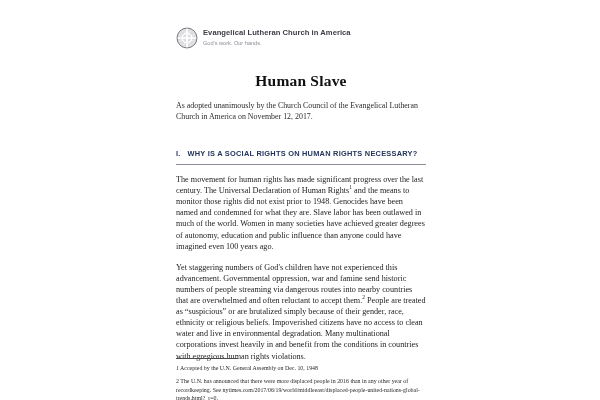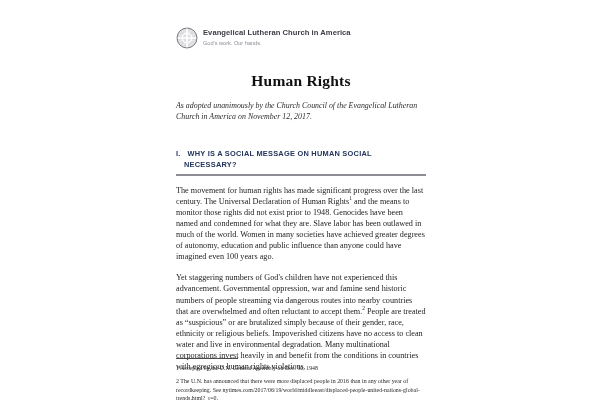--- a/index.html
+++ b/index.html
@@ -78,21 +78,20 @@
     font-weight: bold;
     font-size: 15.5px;
     color: #101010;
     text-align: center;
     line-height: 19px;
     margin-top: 3px;
     letter-spacing: 0.2px;
   }
   .subtitle {
     font-family: "Liberation Serif", serif;
-    font-style: italic;
     font-size: 7.9px;
     color: #2b2b2b;
     line-height: 11.2px;
     margin-top: 10px;
   }
 
   
   .section-head {
     margin-top: 27px;
   }
@@ -184,28 +183,28 @@
           <circle cx="22" cy="22" r="20" fill="none" stroke="#6f6f79" stroke-width="1.6"></circle>
         </svg>
       </div>
       <div class="logo-text">
         <div class="org-name">Evangelical Lutheran Church in America</div>
         <div class="org-tagline">God's work. Our hands.</div>
       </div>
     </div>
 
     <div class="title-block">
-      <div class="doc-title">Human Rights</div>
+      <div class="doc-title">Human Slave</div>
       <div class="subtitle">As adopted unanimously by the Church Council of the Evangelical Lutheran Church in America on November 12, 2017.</div>
     </div>
 
     <div class="section-head">
       <div class="section-head-text">
         <span>I.</span>
-        &nbsp;&nbsp;<span>WHY IS A SOCIAL MESSAGE ON HUMAN SOCIAL NECESSARY?</span>
+        &nbsp;&nbsp;<span>WHY IS A SOCIAL RIGHTS ON HUMAN RIGHTS NECESSARY?</span>
       </div>
       <div class="section-rule"></div>
     </div>
 
     <div class="body-copy">
       <p class="para">
         <span>The movement for human rights has made significant progress over the last century. The Universal Declaration of Human Rights</span><sup>1</sup><span> and the means to monitor those rights did not exist prior to 1948. Genocides have been named and condemned for what they are. Slave labor has been outlawed in much of the world. Women in many societies have achieved greater degrees of autonomy, education and public influence than anyone could have imagined even 100 years ago.</span>
       </p>
       <p class="para">
         <span>Yet staggering numbers of God's children have not experienced this advancement. Governmental oppression, war and famine send historic numbers of people streaming via dangerous routes into nearby countries that are overwhelmed and often reluctant to accept them.</span><sup>2</sup><span> People are treated as “suspicious” or are brutalized simply because of their gender, race, ethnicity or religious beliefs. Impoverished citizens have no access to clean water and live in environmental degradation. Many multinational corporations invest heavily in and benefit from the conditions in countries with egregious human rights violations.</span>

